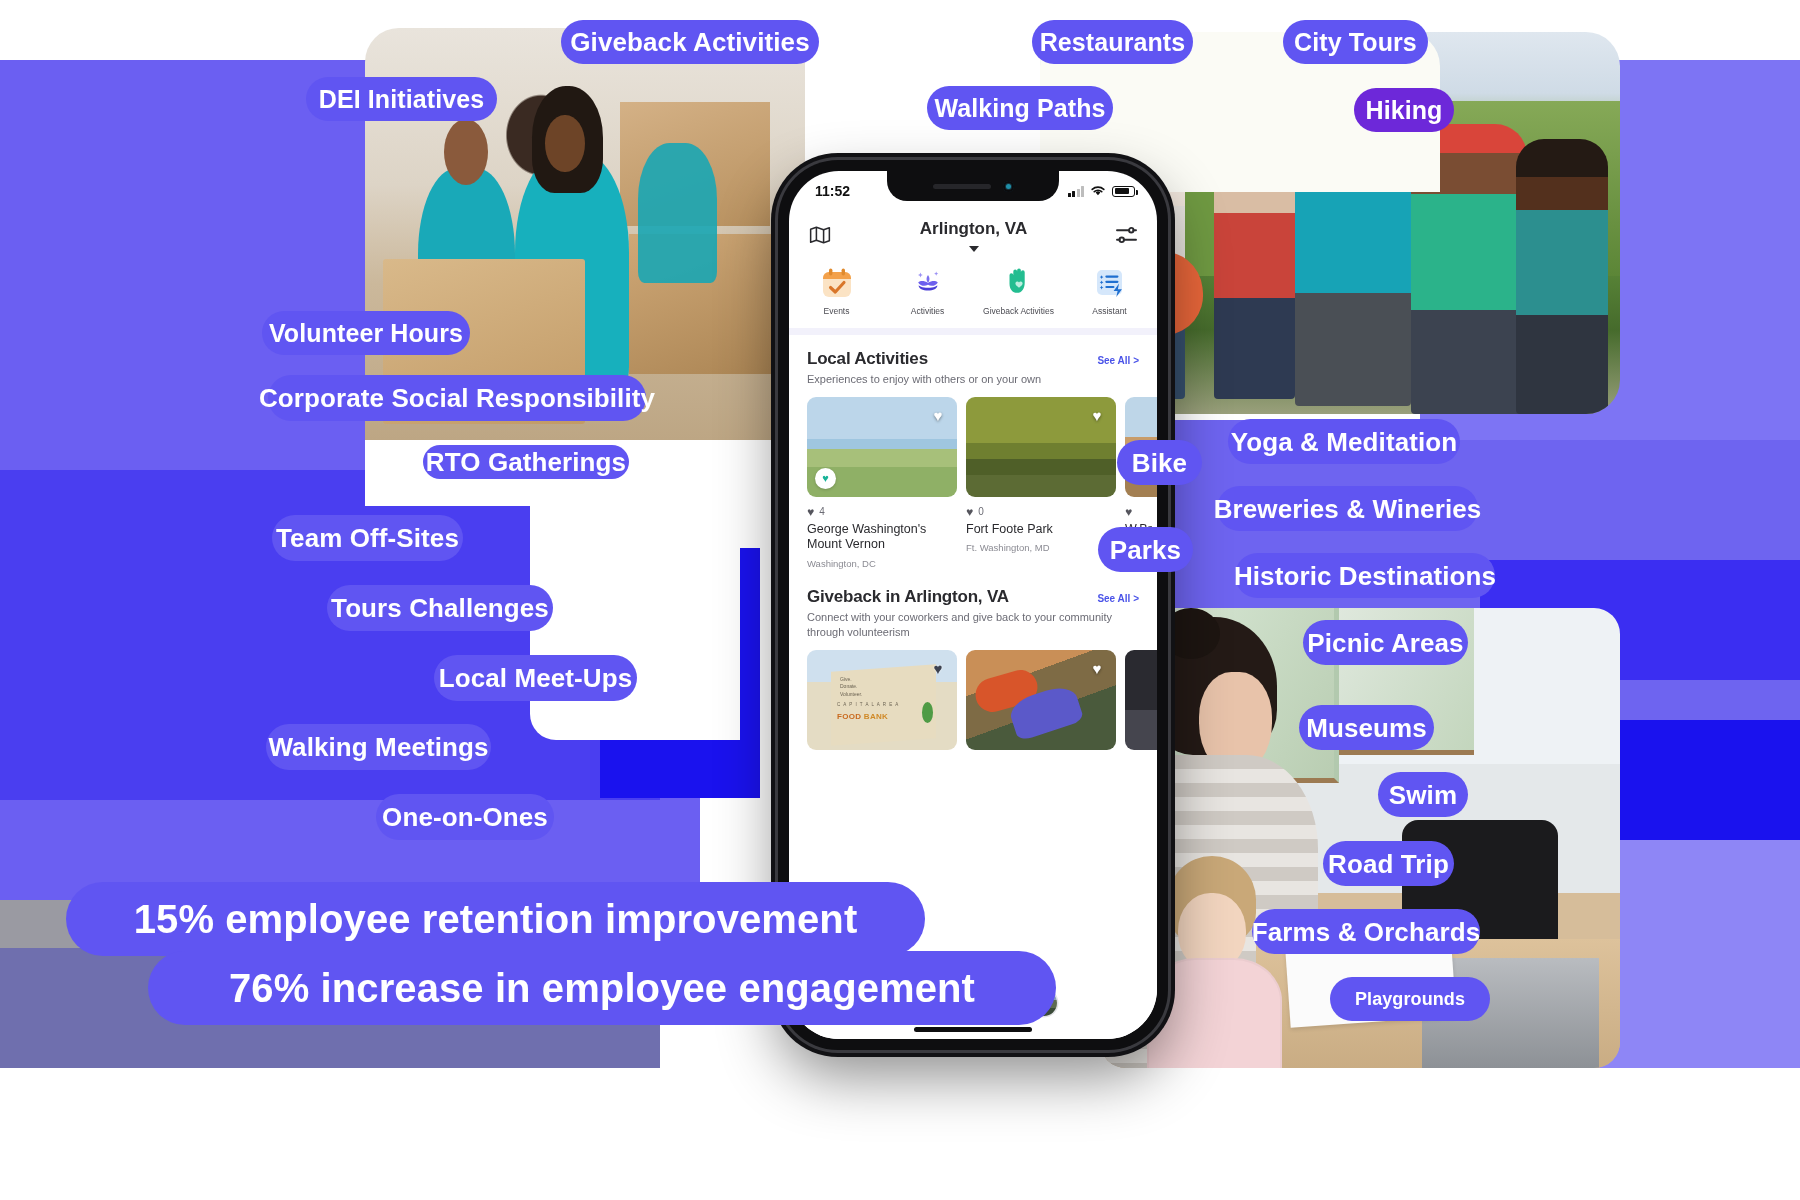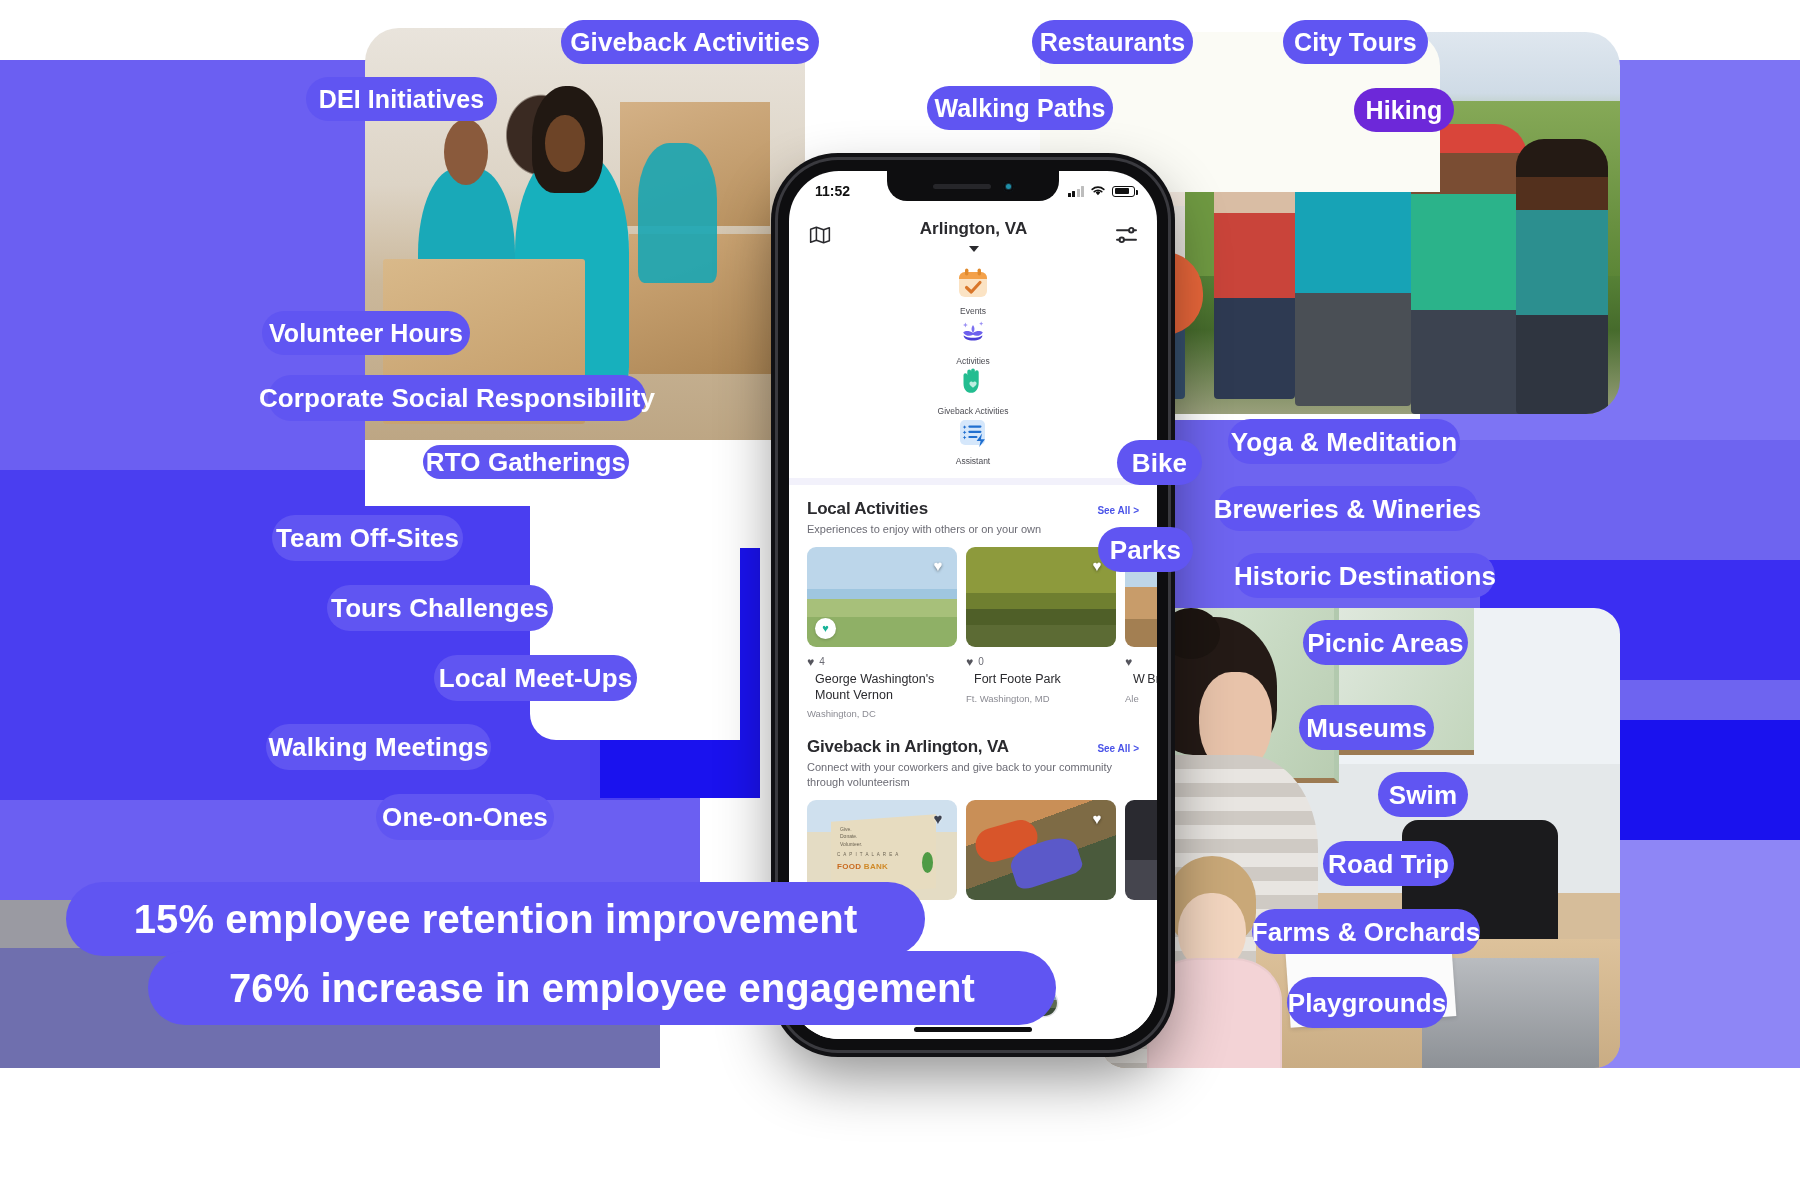--- a/index.html
+++ b/index.html
@@ -186,21 +186,21 @@
   .chev { width:0;height:0;border-left:5px solid transparent;border-right:5px solid transparent;border-top:6px solid #2a2a2e; }
 
   .searchbar {
     margin: 10px 18px 0 18px; height: 33px;
     background: #f4f4f6; border-radius: 8px;
     display: flex; align-items: center; padding: 0 11px;
     justify-content: space-between;
   }
   .searchbar span { font-size: 12.5px; color: #9a9aa2; }
 
-  .quicktabs { display:flex; padding: 13px 10px 12px 10px; gap:0;flex-direction:column; }
+  .quicktabs { display:flex; padding: 13px 10px 12px 10px; gap:16px; }
   .qt { flex:1; display:flex; flex-direction:column; align-items:center; gap:6px; }
   .qt .qlabel { font-size:8.5px; color:#4b4b52; text-align:center; line-height:1.18; font-weight:500; }
   .qicon { width:34px; height:34px; position:relative; }
 
   .divider { height:7px; background:#f2f1fb; }
 
   .section { padding: 14px 18px 0 18px; }
   .sec-head { display:flex; align-items:baseline; justify-content:space-between; }
   .sec-title { font-size:17px; font-weight:800; color:#2a2a2e; letter-spacing:-.2px; }
   .sec-all { font-size:10px; color:#4a53e8; font-weight:600; }
@@ -217,21 +217,21 @@
   }
   .heart.white { color:#fff; text-shadow:0 1px 3px rgba(0,0,0,.45); }
   .badge {
     position:absolute; left:8px; bottom:8px; width:21px; height:21px; border-radius:50%;
     background:#fff; display:flex; align-items:center; justify-content:center;
     font-size:11px; color:#17b398; box-shadow:0 1px 3px rgba(0,0,0,.18);
   }
   .likes { display:flex; align-items:center; gap:5px; margin-top:8px; }
   .likes .h { font-size:12px; color:#55555d; }
   .likes .n { font-size:10px; color:#6b6b74; }
-  .cname { font-size:12.5px; color:#2a2a2e; margin-top:3px; line-height:1.25; font-weight:500;margin-left:8px; }
+  .cname { font-size:12.5px; color:#2a2a2e; margin-top:3px; line-height:1.25; font-weight:500; }
   .cloc { font-size:9.5px; color:#8b8b93; margin-top:5px; }
 
   .thumb.t1 { background: linear-gradient(180deg,#bcd6ea 0 42%, #9fc6e0 42% 52%, #a7c07a 52% 70%, #8fb066 70% 100%); }
   .thumb.t2 { background: linear-gradient(180deg,#8d9a3c 0 46%, #6f7f30 46% 62%, #4f5f28 62% 78%, #5c6b34 78% 100%); }
   .thumb.t3 { background: linear-gradient(180deg,#bed6e8 0 40%, #c89c6a 40% 72%, #a37f52 72% 100%); }
   .thumb.g1 { background: linear-gradient(180deg,#cfe0ee 0 32%, #e4dcc4 32% 100%); }
   .thumb.g2 { background: linear-gradient(160deg,#c98f57 0 30%, #7e6b45 30% 58%, #4a5a3c 58% 100%); }
   .thumb.g3 { background: linear-gradient(180deg,#2a2a30 0 60%, #45454e 60% 100%); }
   .fb-sign { position:absolute; left:16%; top:18%; width:70%; height:74%;
              background:#e7dcc0; transform:skewY(-4deg); }
@@ -528,18 +528,18 @@
       <div class="pill" style="left: 1228px; top: 419px; width: 232px; height: 45px; font-size: 26px; background: rgb(96, 85, 242); z-index: 64;">Yoga &amp; Meditation</div>
       <div class="pill" style="left: 1117px; top: 440px; width: 85px; height: 45px; font-size: 26px; background: rgb(96, 85, 242); z-index: 65;">Bike</div>
       <div class="pill" style="left: 1217px; top: 486px; width: 261px; height: 45px; font-size: 26px; background: rgb(96, 85, 242); z-index: 66;">Breweries &amp; Wineries</div>
       <div class="pill" style="left: 1098px; top: 527px; width: 95px; height: 45px; font-size: 26px; background: rgb(96, 85, 242); z-index: 67;">Parks</div>
       <div class="pill" style="left: 1235px; top: 553px; width: 260px; height: 45px; font-size: 26px; background: rgb(96, 85, 242); z-index: 68;">Historic Destinations</div>
       <div class="pill" style="left: 1303px; top: 620px; width: 165px; height: 45px; font-size: 26px; background: rgb(96, 85, 242); z-index: 69;">Picnic Areas</div>
       <div class="pill" style="left: 1299px; top: 705px; width: 135px; height: 45px; font-size: 26px; background: rgb(96, 85, 242); z-index: 70;">Museums</div>
       <div class="pill" style="left: 1378px; top: 772px; width: 90px; height: 45px; font-size: 26px; background: rgb(96, 85, 242); z-index: 71;">Swim</div>
       <div class="pill" style="left: 1323px; top: 841px; width: 131px; height: 45px; font-size: 26px; background: rgb(96, 85, 242); z-index: 72;">Road Trip</div>
       <div class="pill" style="left: 1252px; top: 909px; width: 228px; height: 45px; font-size: 26px; background: rgb(96, 85, 242); z-index: 73;">Farms &amp; Orchards</div>
-      <div class="pill" style="left: 1287px; top: 977px; width: 160px; height: 51px; font-size: 26px; background: rgb(96, 85, 242); z-index: 74;">Playgrounds</div>
+      <div class="pill" style="left: 1330px; top: 977px; width: 160px; height: 44px; font-size: 18px; background: rgb(96, 85, 242); z-index: 74;">Playgrounds</div>
       <div class="pill" style="left: 66px; top: 882px; width: 859px; height: 74px; font-size: 40px; background: rgb(96, 85, 242); z-index: 90;">15% employee retention improvement</div>
       <div class="pill" style="left: 148px; top: 951px; width: 908px; height: 74px; font-size: 40px; background: rgb(96, 85, 242); z-index: 91;">76% increase in employee engagement</div>
     </div>
 
 </div>
 
 </body></html>

